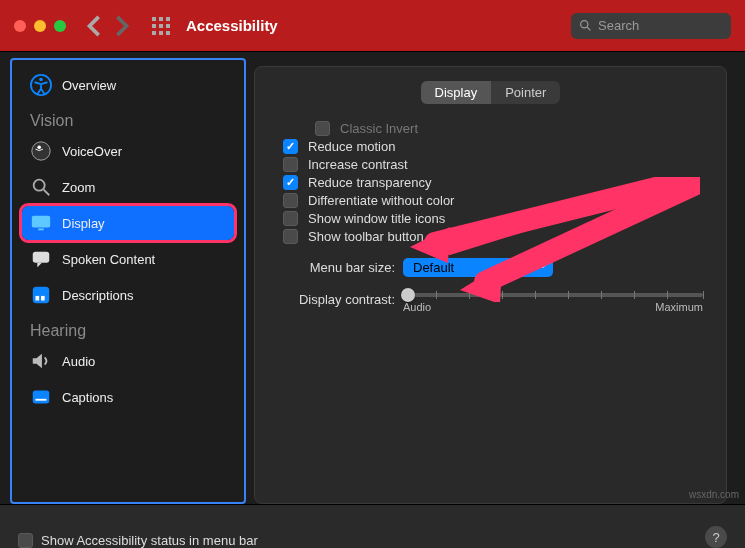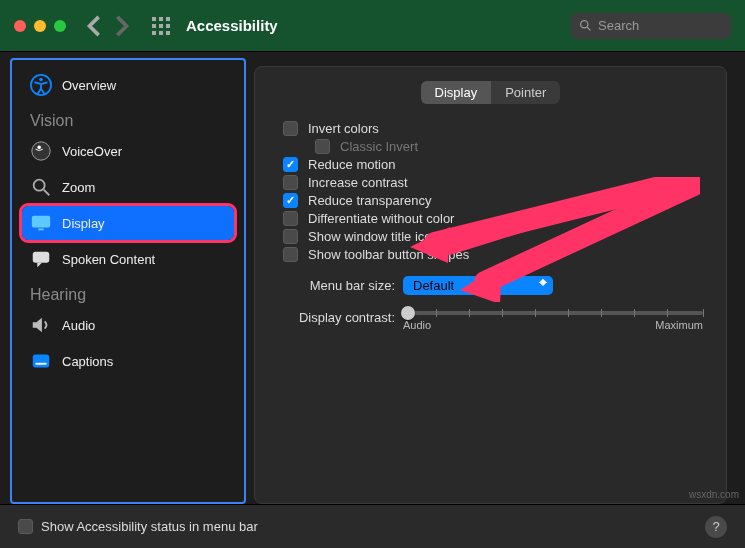--- a/index.html
+++ b/index.html
@@ -1,17 +1,17 @@
 <!DOCTYPE html>
 <html><head>
 <meta charset="utf-8">
 <style>
   * { box-sizing: border-box; margin: 0; padding: 0; font-family: -apple-system, "Helvetica Neue", Arial, sans-serif; }
   body { background:#1d1d1d; width:745px; height:548px; overflow:hidden; color:#ddd; font-size:13px; position:relative; }
-  .titlebar { height:52px; display:flex; align-items:center; padding:0 14px; background:#14532d; border-bottom:1px solid #000; }
+  .titlebar { height:52px; display:flex; align-items:center; padding:0 14px; background:#b91c1c; border-bottom:1px solid #000; }
   .traffic { display:flex; gap:8px; margin-right:18px;}
   .dot { width:12px; height:12px; border-radius:50%; }
   .red{background:#ff5f57;} .yellow{background:#febc2e;} .green{background:#28c840;}
   .navbtn { width:22px; height:22px; display:flex; align-items:center; justify-content:center; color:#888; margin-right:4px; cursor:default;}
   .grid-icon { width:18px; height:18px; }
   .title { color:#fff; font-size:15px; font-weight:600; margin-left:10px;}
   .spacer{flex:1;}
   .search { background:#3c3c3c; border-radius:6px; height:26px; width:160px; display:flex; align-items:center; padding:0 8px; color:#999;}
   .search svg{width:13px;height:13px;margin-right:6px;fill:#999;}
   .main { display:flex; height:calc(100% - 52px - 44px);border-radius:28px; }
@@ -36,21 +36,21 @@
   .form-row{ margin:14px 0 4px 8px; display:flex; align-items:center;}
   .form-label{ width:112px; text-align:right; margin-right:8px;}
   .select{ background:#0a84ff; border-radius:5px; padding:2px 32px 2px 10px; color:#000000; position:relative; min-width:150px;}
   .select::after{content:"";position:absolute;right:6px;top:50%;transform:translateY(-50%);border:4px solid transparent;border-top-color:#fff;}
   .select::before{content:"";position:absolute;right:6px;top:50%;transform:translateY(-140%);border:4px solid transparent;border-bottom-color:#fff;}
   .slider-row{ margin:8px 0 0 8px;}
   .slider-track{ position:relative; height:4px; background:#555; border-radius:2px; margin:8px 0 4px 0; width:300px;}
   .tick{position:absolute;width:1px;height:8px;background:#777;top:-2px;}
   .knob{position:absolute;width:14px;height:14px;border-radius:50%;background:#ccc;top:-5px;left:-2px;box-shadow:0 1px 2px rgba(0,0,0,.5);}
   .slider-labels{display:flex;justify-content:space-between;width:300px;font-size:11px;color:#bbb;}
-  .footer{ position:absolute; bottom:0; left:0; right:0; height:44px; display:flex; align-items:center; padding:0 18px; background:#2a2a2a; border-top:1px solid #000;}
+  .footer{ position:absolute; bottom:0; left:0; right:0; height:44px; display:flex; align-items:flex-end; padding:0 18px; background:#2a2a2a; border-top:1px solid #000;}
   .footer .chk{margin-right:8px;}
   .help{ margin-left:auto; width:22px;height:22px;border-radius:11px;background:#4a4a4a;color:#ccc;display:flex;align-items:center;justify-content:center;cursor:default;}
   .arrow{position:absolute;pointer-events:none;}
   .watermark{position:absolute;right:6px;bottom:48px;font-size:10px;color:#666;}
 </style>
 </head>
 <body>
 
 <div class="titlebar">
   <div class="traffic">
@@ -139,20 +139,30 @@
     </div>
     <div class="sb-item">
       <span class="sb-icon">
           <svg viewBox="0 0 24 24">
             <rect x="3" y="4" width="18" height="12" rx="3" fill="#ddd"></rect>
             <path d="M8 16 L8 21 L13 16" fill="#ddd"></path>
           </svg>
         </span>
       <span>Spoken Content</span>
     </div>
+    <div class="sb-item">
+      <span class="sb-icon">
+          <svg viewBox="0 0 24 24">
+            <rect x="3" y="3" width="18" height="18" rx="4" fill="#0a84ff"></rect>
+            <rect x="6" y="13" width="4" height="5" fill="#fff"></rect>
+            <rect x="12" y="13" width="4" height="5" fill="#fff"></rect>
+          </svg>
+        </span>
+      <span>Descriptions</span>
+    </div>
 
     <div class="section-label">Hearing</div>
     <div class="sb-item">
       <span class="sb-icon">
           <svg viewBox="0 0 24 24">
             <path d="M3 9 L7 9 L13 4 L13 20 L7 15 L3 15 Z" fill="#bbb"></path>
             <path d="M16 8 Q20 12 16 16" stroke="#bbb" fill="none" stroke-width="2"></path>
           </svg>
         </span>
       <span>Audio</span>
@@ -170,24 +180,20 @@
 
   <div class="content">
     <div class="panel">
       <div class="tabs">
         <div class="seg">
           <div class="active">Display</div>
           <div>Pointer</div>
         </div>
       </div>
 
-      <div class="opt-row">
-          <span class="chk"></span>
-          <span>Invert colors</span>
-        </div>
       <div class="opt-row indent">
           <span class="chk"></span>
           <span>Classic Invert</span>
         </div>
       <div class="opt-row">
           <span class="chk checked"></span>
           <span>Reduce motion</span>
         </div>
       <div class="opt-row">
           <span class="chk"></span>

